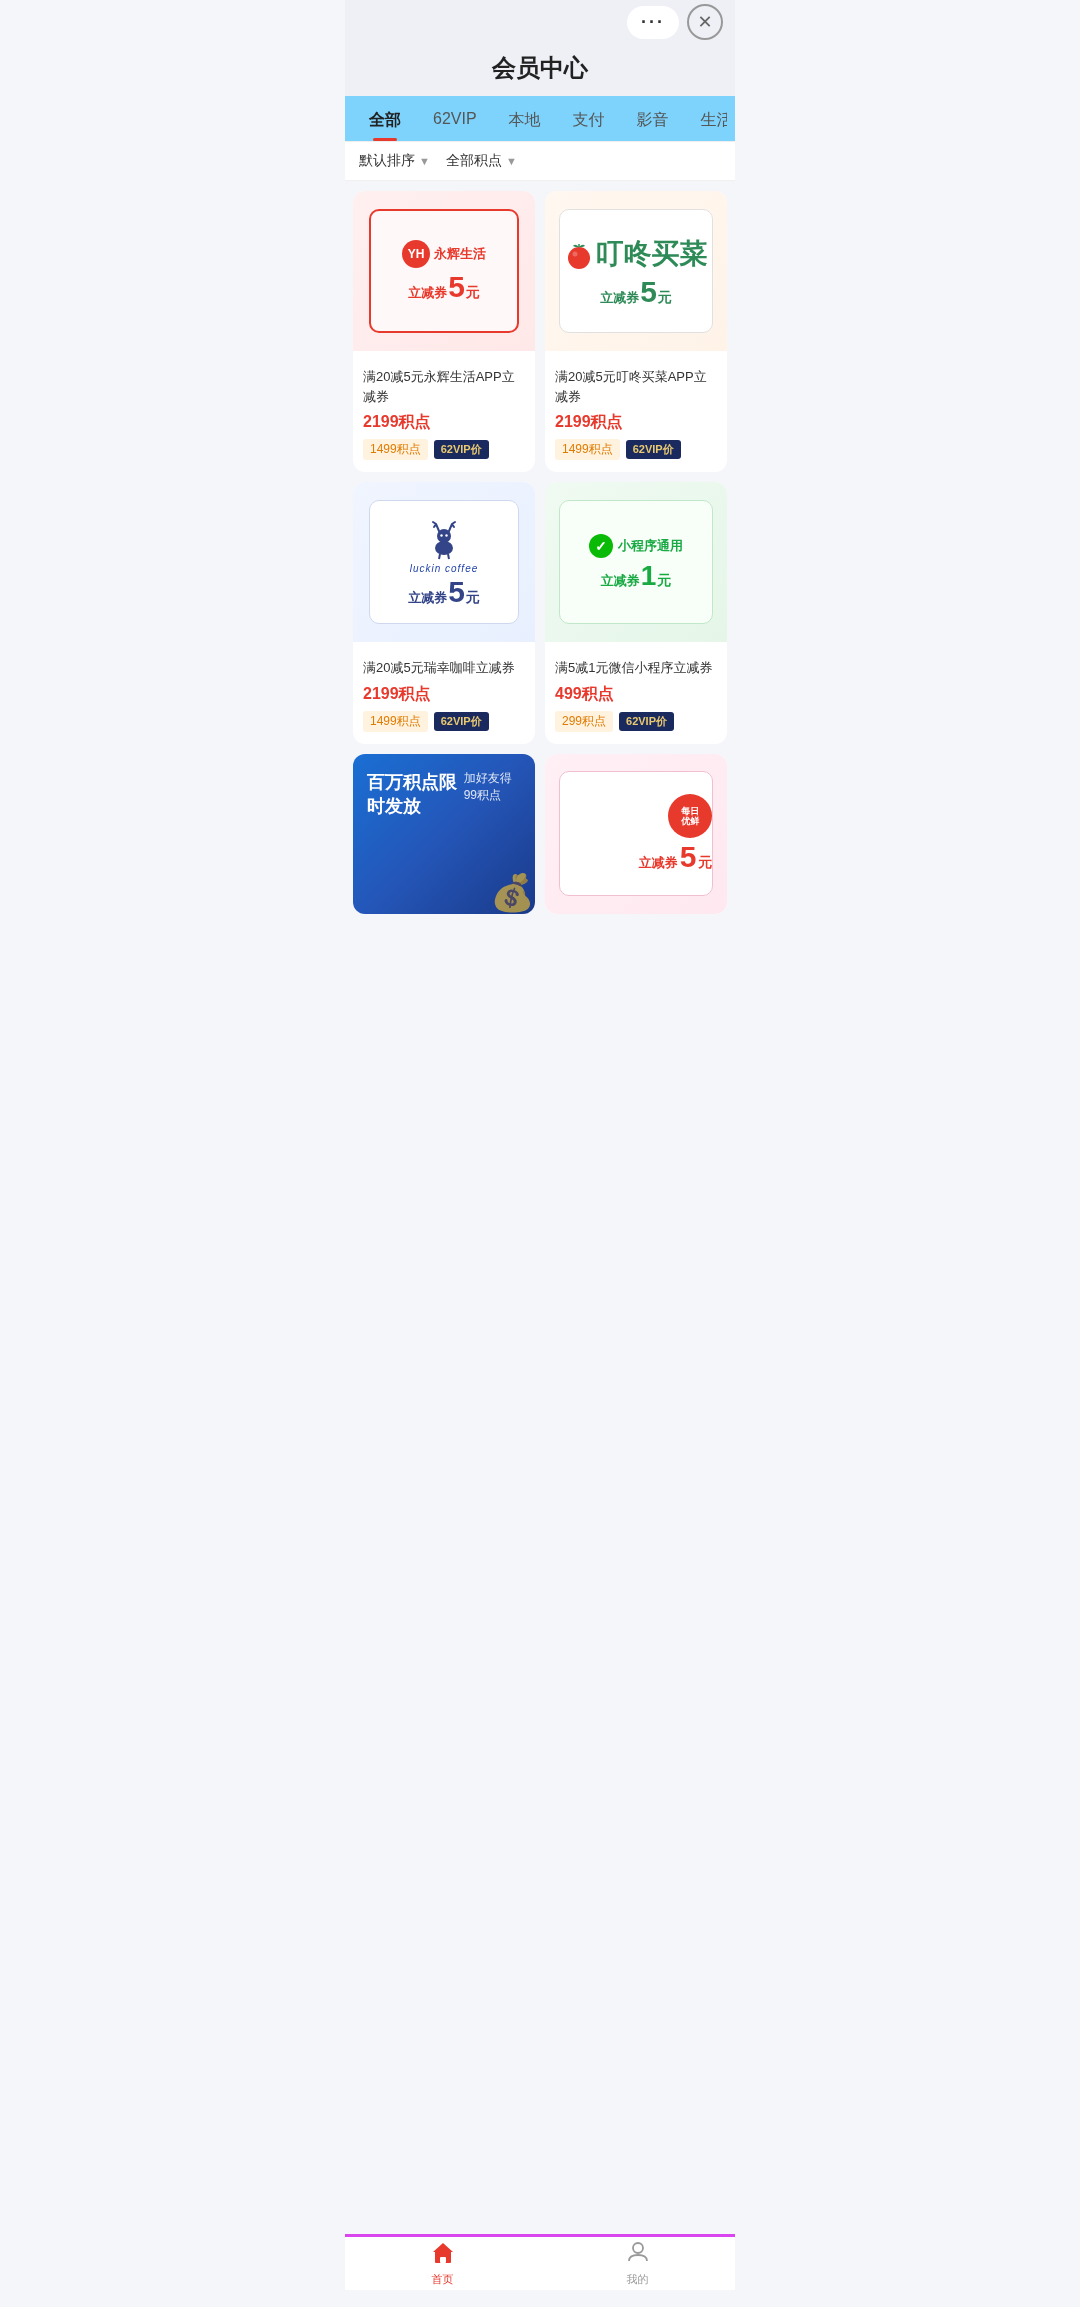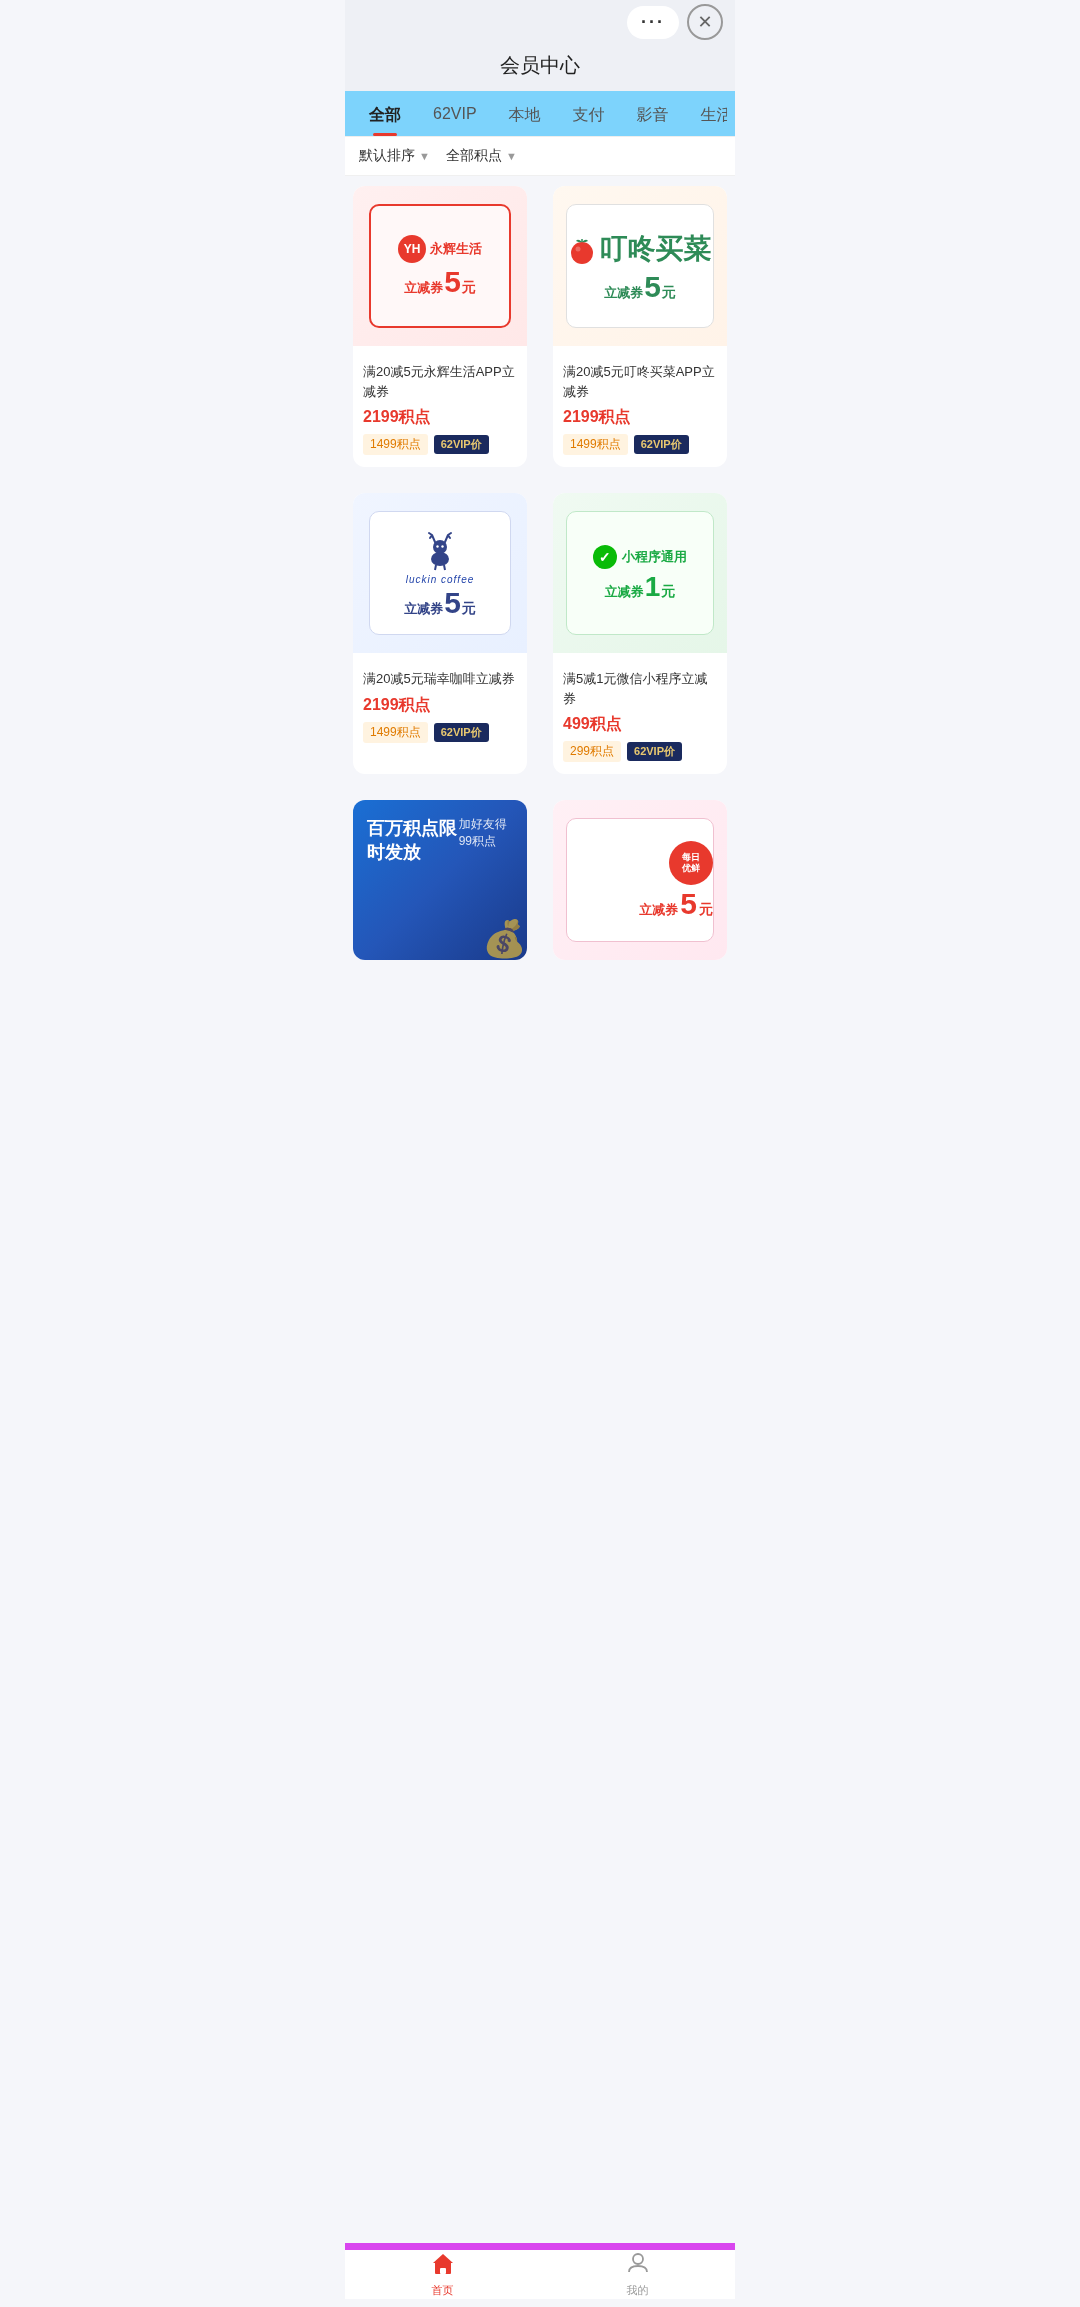--- a/index.html
+++ b/index.html
@@ -43,22 +43,22 @@
       font-size: 18px;
       color: #666;
       cursor: pointer;
     }
 
     
     .header {
       background: #eef0f5;
       text-align: center;
       padding: 8px 0 12px;
-      font-size: 20px;
-      font-weight: 400;
+      font-size: 24px;
+      font-weight: 700;
       color: #222;
     }
 
     
     .tabs-container {
       background: #7dd3fc;
       padding: 0 8px;
       border-bottom: 1px solid #eee;
     }
     .tabs {
@@ -113,21 +113,21 @@
     .filter-chevron {
       font-size: 11px;
       color: #999;
     }
 
     
     .grid {
       padding: 10px 8px;
       display: grid;
       grid-template-columns: 1fr 1fr;
-      gap: 26px;
+      gap: 10px;
     }
 
     
     .card {
       background: #fff;
       border-radius: 12px;
       overflow: hidden;
       cursor: pointer;
     }
     .card-image {
@@ -389,26 +389,26 @@
     }
     .meiri-amount-row {
       display: flex;
       align-items: baseline;
       gap: 2px;
     }
 
     
     .bottom-nav {
       position: fixed;
-      bottom: 8px;
+      bottom: 17px;
       left: 50%;
       transform: translateX(-50%);
       width: 390px;
       background: #fff;
-      border-top: 7px solid #d946ef;
+      border-top: 3px solid #d946ef;
       display: flex;
       height: 56px;
     }
     .nav-item {
       flex: 1;
       display: flex;
       flex-direction: column;
       align-items: center;
       justify-content: center;
       gap: 3px;

